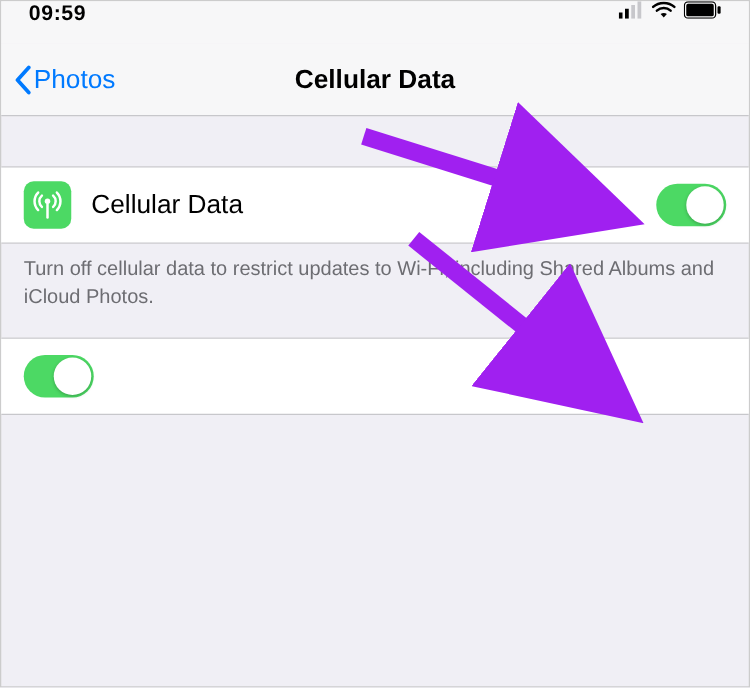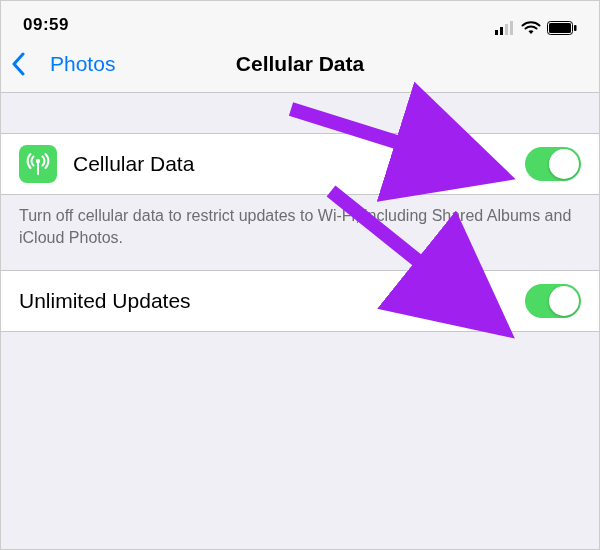--- a/index.html
+++ b/index.html
@@ -15,21 +15,21 @@
     border: 1px solid #ccc;
     width: 600px;
     height: 550px;
     position: relative;
     background: #f0eff5;
   }
   
   .status-bar {
     height: 34px;
     display: flex;
-    align-items: flex-end;
+    align-items: flex-start;
     justify-content: space-between;
     padding: 0 22px;
     background: #f7f7f8;
   }
   .status-time {
     font-weight: 600;
     font-size: 17px;
     letter-spacing: 0.5px;
     color: #000;
   }
@@ -48,21 +48,20 @@
     background: #f7f7f8;
     border-bottom: 1px solid #c7c7cb;
   }
   .back-btn {
     display: flex;
     align-items: center;
     color: #007aff;
     font-size: 21px;
     padding-left: 10px;
     cursor: pointer;
-    gap: 23px;
   }
   .back-btn svg { margin-right: 2px; }
   .nav-title {
     position: absolute;
     left: 0; right: 0;
     text-align: center;
     font-size: 21px;
     font-weight: 700;
     color: #000;
     pointer-events: none;
@@ -184,21 +183,20 @@
     </svg>
   </div>
   <div class="cell-label">Cellular Data</div>
   <div class="toggle on">
     <div class="knob"></div>
   </div>
 </div>
 <div class="footer">Turn off cellular data to restrict updates to Wi-Fi, including Shared Albums and iCloud Photos.</div>
 
 <div class="cell">
-  <div class="cell-label">Unlimited Updates</div>
   <div class="toggle on">
     <div class="knob"></div>
   </div>
 </div>
 
 <svg class="overlay" width="600" height="550">
   <defs>
     <marker id="arrowhead" markerWidth="9" markerHeight="9" refX="7" refY="4.5" orient="auto">
       <polygon points="0 0, 9 4.5, 0 9" fill="#a020f0"></polygon>
     </marker>

